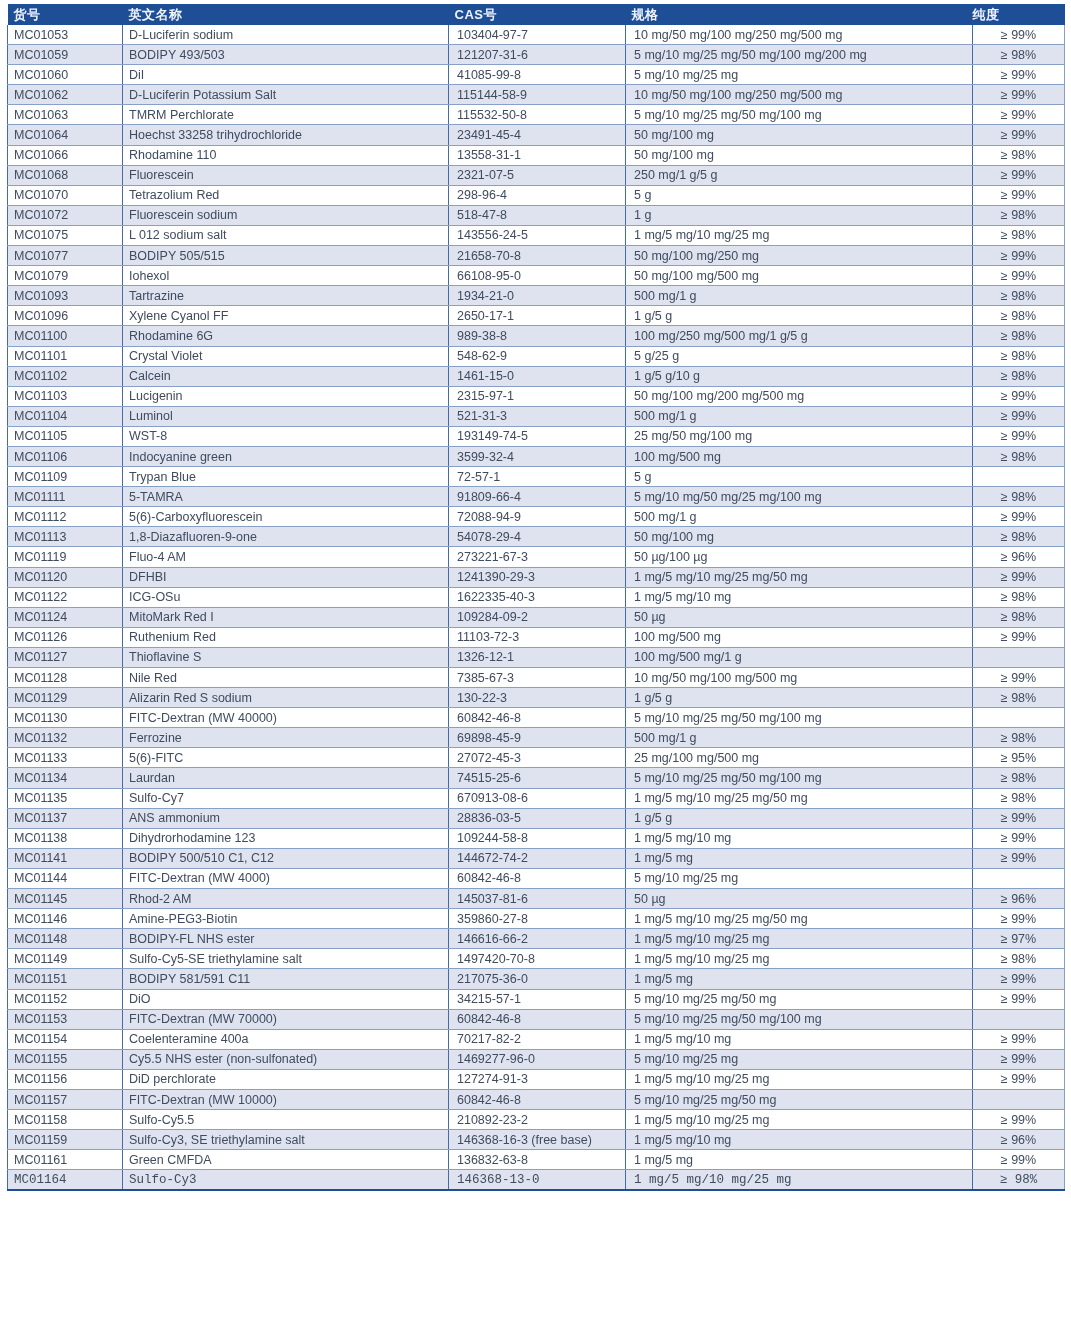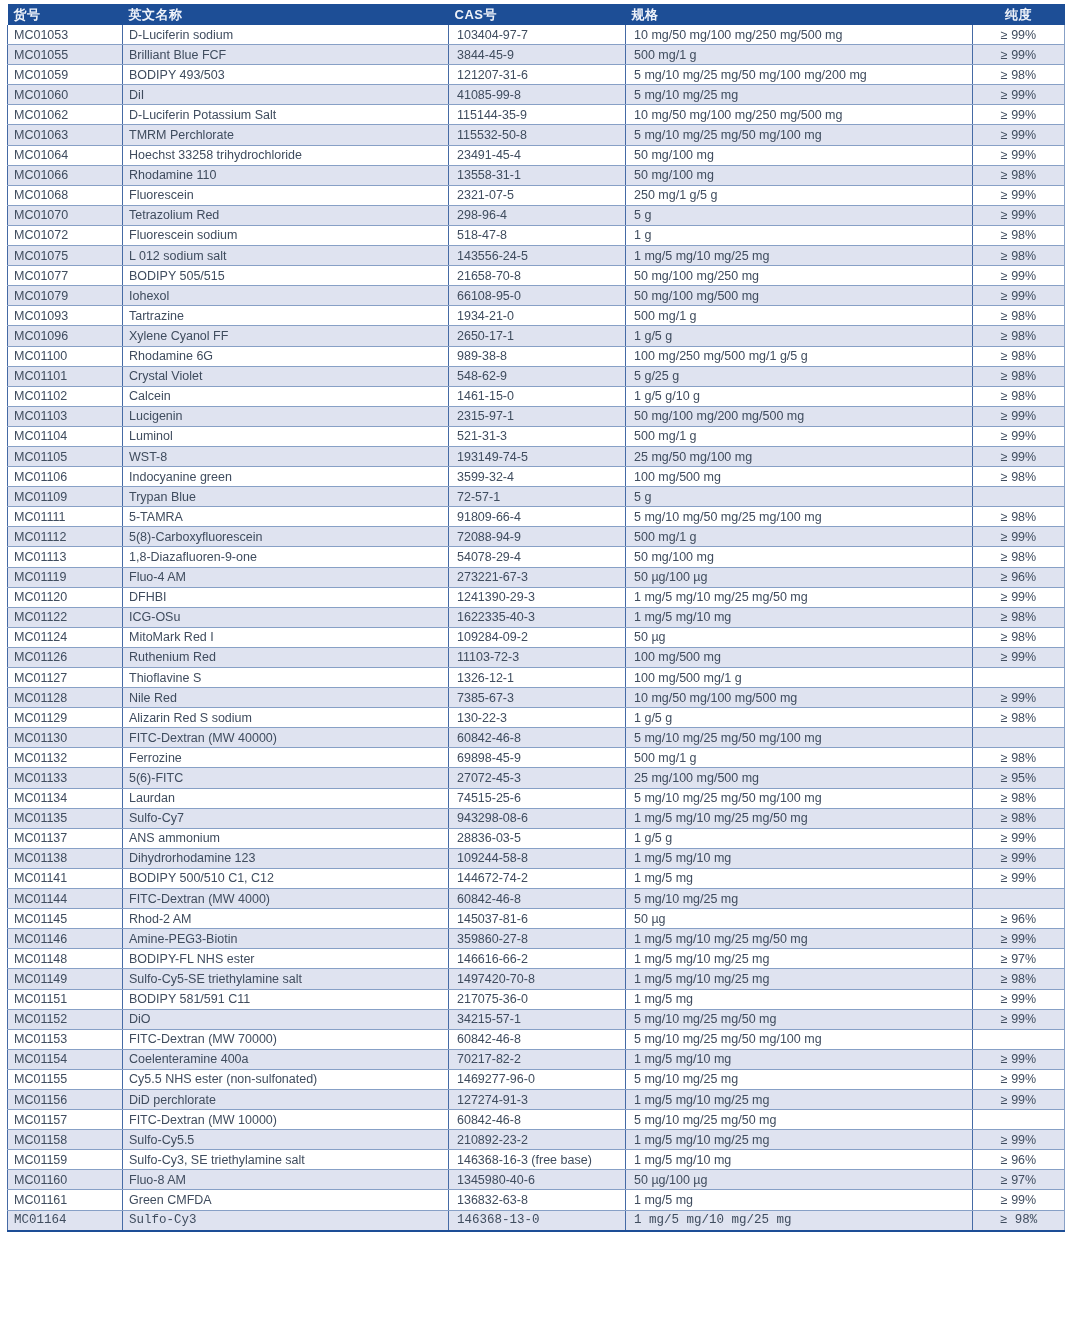--- a/index.html
+++ b/index.html
@@ -25,21 +25,21 @@
   thead th {
     background: #1d4e96;
     color: #eef2f9;
     font-size: 13px;
     font-weight: 600;
     text-align: left;
     height: 21px;
     padding: 0 0 0 6px;
     letter-spacing: 0.5px;
   }
-  thead th.center { text-align: center; padding: 0; }
+  thead th.center { text-align: left; padding: 0; }
 
   tbody td {
     height: 19.1px;
     font-size: 12.5px;
     color: #3f4c5e;
     padding: 0 4px 0 6px;
     border-bottom: 1.5px solid #87a0c6;
     border-left: 1px solid #456aa5;
     white-space: nowrap;
     overflow: hidden;
@@ -78,44 +78,37 @@
     </thead>
     <tbody id="table-body">
         <tr>
     <td>MC01053</td>
     <td>D-Luciferin sodium</td>
     <td class="cas">103404-97-7</td>
     <td class="spec">10 mg/50 mg/100 mg/250 mg/500 mg</td>
     <td>≥ 99%</td>
   </tr>
         <tr>
-    <td>MC01055</td>
-    <td>Brilliant Blue FCF</td>
-    <td class="cas">3844-45-9</td>
-    <td class="spec">500 mg/1 g</td>
-    <td>≥ 99%</td>
-  </tr>
-        <tr>
     <td>MC01059</td>
     <td>BODIPY 493/503</td>
     <td class="cas">121207-31-6</td>
     <td class="spec">5 mg/10 mg/25 mg/50 mg/100 mg/200 mg</td>
     <td>≥ 98%</td>
   </tr>
         <tr>
     <td>MC01060</td>
     <td>DiI</td>
     <td class="cas">41085-99-8</td>
     <td class="spec">5 mg/10 mg/25 mg</td>
     <td>≥ 99%</td>
   </tr>
         <tr>
     <td>MC01062</td>
     <td>D-Luciferin Potassium Salt</td>
-    <td class="cas">115144-35-9</td>
+    <td class="cas">115144-58-9</td>
     <td class="spec">10 mg/50 mg/100 mg/250 mg/500 mg</td>
     <td>≥ 99%</td>
   </tr>
         <tr>
     <td>MC01063</td>
     <td>TMRM Perchlorate</td>
     <td class="cas">115532-50-8</td>
     <td class="spec">5 mg/10 mg/25 mg/50 mg/100 mg</td>
     <td>≥ 99%</td>
   </tr>
@@ -247,21 +240,21 @@
   </tr>
         <tr>
     <td>MC01111</td>
     <td>5-TAMRA</td>
     <td class="cas">91809-66-4</td>
     <td class="spec">5 mg/10 mg/50 mg/25 mg/100 mg</td>
     <td>≥ 98%</td>
   </tr>
         <tr>
     <td>MC01112</td>
-    <td>5(8)-Carboxyfluorescein</td>
+    <td>5(6)-Carboxyfluorescein</td>
     <td class="cas">72088-94-9</td>
     <td class="spec">500 mg/1 g</td>
     <td>≥ 99%</td>
   </tr>
         <tr>
     <td>MC01113</td>
     <td>1,8-Diazafluoren-9-one</td>
     <td class="cas">54078-29-4</td>
     <td class="spec">50 mg/100 mg</td>
     <td>≥ 98%</td>
@@ -346,21 +339,21 @@
         <tr>
     <td>MC01134</td>
     <td>Laurdan</td>
     <td class="cas">74515-25-6</td>
     <td class="spec">5 mg/10 mg/25 mg/50 mg/100 mg</td>
     <td>≥ 98%</td>
   </tr>
         <tr>
     <td>MC01135</td>
     <td>Sulfo-Cy7</td>
-    <td class="cas">943298-08-6</td>
+    <td class="cas">670913-08-6</td>
     <td class="spec">1 mg/5 mg/10 mg/25 mg/50 mg</td>
     <td>≥ 98%</td>
   </tr>
         <tr>
     <td>MC01137</td>
     <td>ANS ammonium</td>
     <td class="cas">28836-03-5</td>
     <td class="spec">1 g/5 g</td>
     <td>≥ 99%</td>
   </tr>
@@ -470,27 +463,20 @@
     <td>≥ 99%</td>
   </tr>
         <tr>
     <td>MC01159</td>
     <td>Sulfo-Cy3, SE triethylamine salt</td>
     <td class="cas">146368-16-3 (free base)</td>
     <td class="spec">1 mg/5 mg/10 mg</td>
     <td>≥ 96%</td>
   </tr>
         <tr>
-    <td>MC01160</td>
-    <td>Fluo-8 AM</td>
-    <td class="cas">1345980-40-6</td>
-    <td class="spec">50 µg/100 µg</td>
-    <td>≥ 97%</td>
-  </tr>
-        <tr>
     <td>MC01161</td>
     <td>Green CMFDA</td>
     <td class="cas">136832-63-8</td>
     <td class="spec">1 mg/5 mg</td>
     <td>≥ 99%</td>
   </tr>
         <tr>
     <td>MC01164</td>
     <td>Sulfo-Cy3</td>
     <td class="cas">146368-13-0</td>

